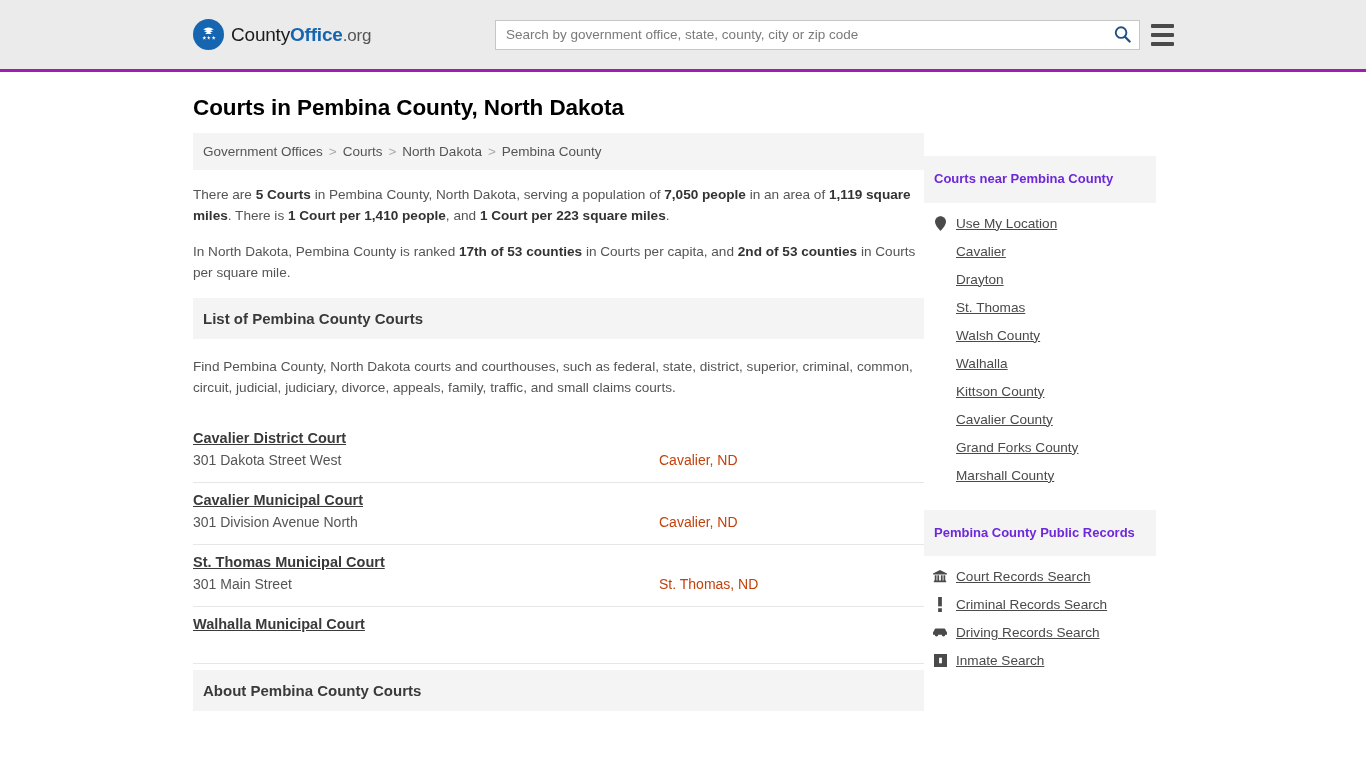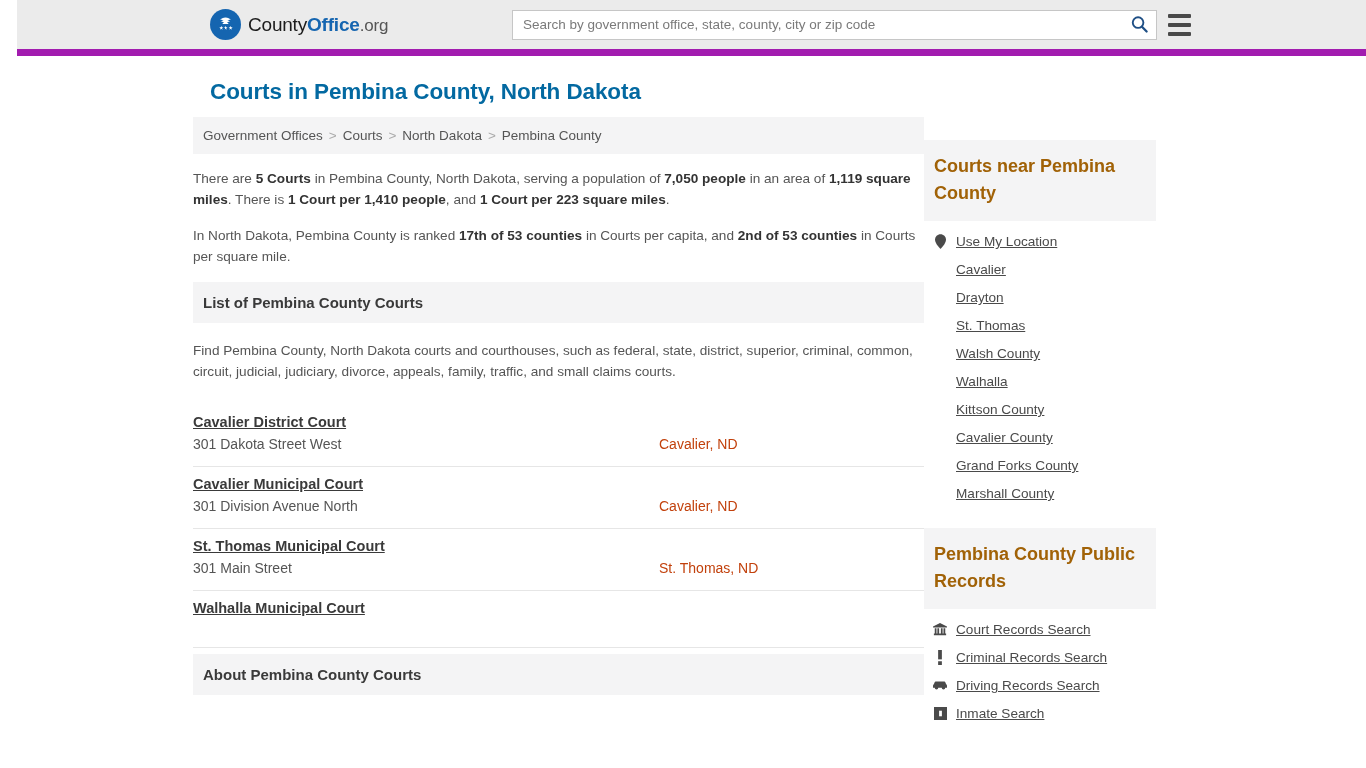--- a/index.html
+++ b/index.html
@@ -7,27 +7,26 @@
     margin: 0; padding: 0;
     width: 1366px; height: 768px;
     overflow: hidden;
     background: #ffffff;
     font-family: "Liberation Sans", sans-serif;
     -webkit-font-smoothing: antialiased;
   }
 
   
   .site-header {
-    height: 56px;
+    height: 72px;
     background: #ebebeb;
-    border-bottom: 7px solid #a21caf;
+    border-bottom: 3px solid #a21caf;
     display: flex;
     align-items: center;
     position: relative;
-    margin-left: 17px;
   }
   .logo-wrap {
     position: absolute;
     left: 193px;
     display: flex;
     align-items: center;
     gap: 7px;
     text-decoration: none;
   }
   .logo-mark {
@@ -101,23 +100,23 @@
   }
   .content-row {
     display: flex;
     align-items: flex-start;
   }
   .main-col { width: 731px; flex: none; }
   .side-col { width: 232px; flex: none; }
 
   h1.page-title {
     font-size: 22.5px;
-    color: #0369a1;
+    color: #000000;
     font-weight: bold;
-    margin: 23px 0 12px 17px;
+    margin: 23px 0 12px 0;
     letter-spacing: -0.1px;
   }
 
   
   .breadcrumb {
     background: #f4f4f5;
     padding: 11px 10px;
     font-size: 13.5px;
     color: #555;
     display: flex;
@@ -186,23 +185,23 @@
   }
   .court-city {
     font-size: 14px;
     color: #c2410c;
   }
 
   
   .side-head {
     background: #f4f4f5;
     padding: 13px 10px 14px 10px;
-    font-size: 18px;
+    font-size: 13px;
     font-weight: bold;
-    color: #a16207;
+    color: #6d28d9;
     line-height: 1.5;
     margin-top: 23px;
   }
   .side-head.second { margin-top: 27px; }
   .side-list { padding: 0; margin: 0; list-style: none; }
   .side-item {
     display: flex;
     align-items: center;
     gap: 9px;
     padding: 13px 0 0 9px;

